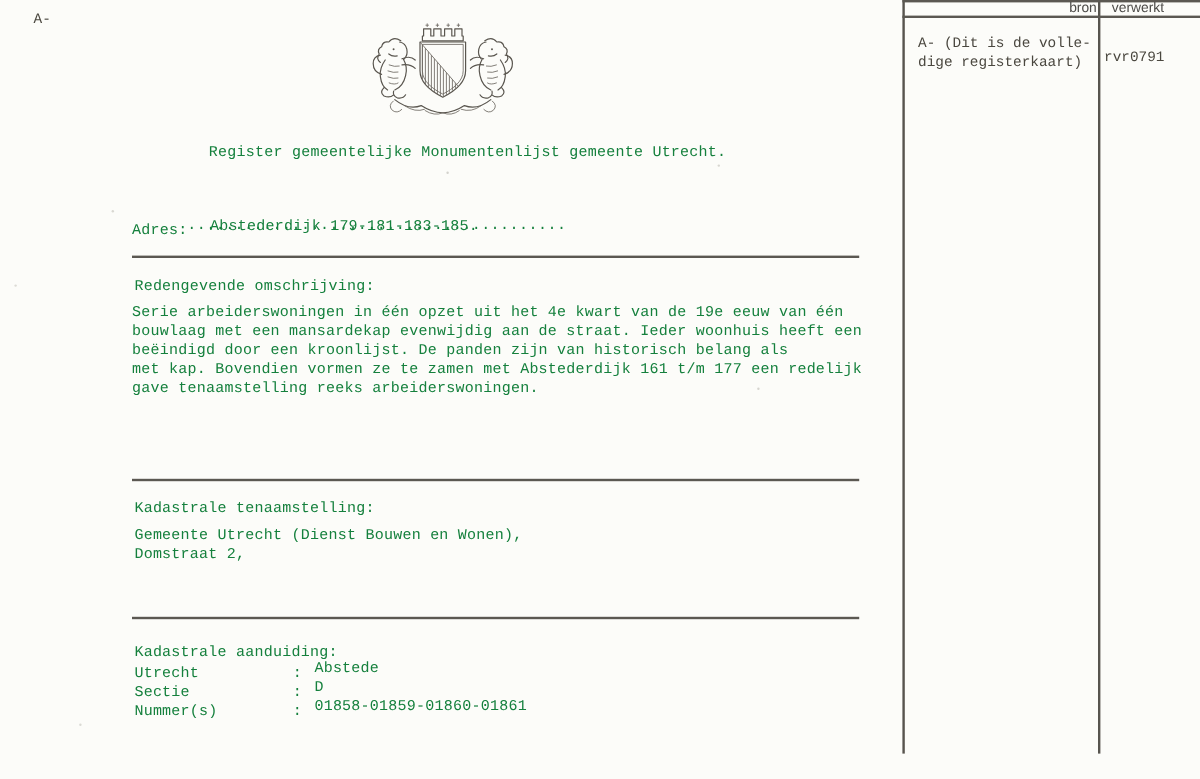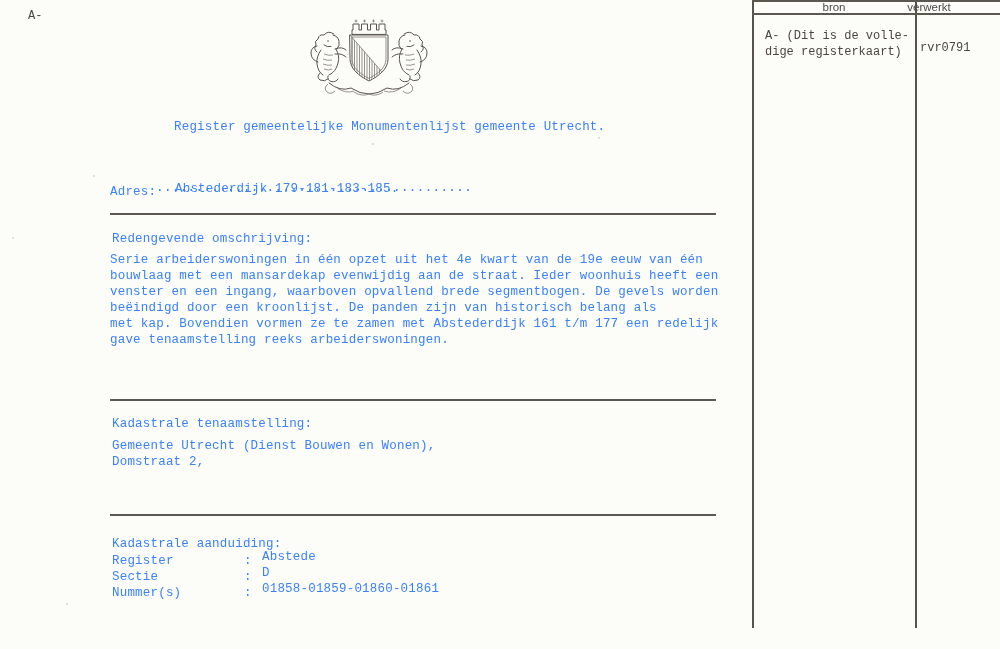--- a/index.html
+++ b/index.html
@@ -5,31 +5,31 @@
   html,body{margin:0;padding:0;background:#e8e8e6;}
   .page{
     position:relative;width:1000px;height:649px;margin:0 auto;
     background:#fcfcf9;overflow:hidden;
     font-family:"Liberation Mono","DejaVu Sans Mono",monospace;
     color:#45423c;
   }
   .mono{
     position:absolute;white-space:pre;
     font:12.5px/16px "Liberation Mono","DejaVu Sans Mono",monospace;
-    letter-spacing:.2px;color:#3b82f6;
+    letter-spacing:.2px;color:#15803d;
   }
   .mono-sm{
     position:absolute;white-space:pre;
     font:12px/16px "Liberation Mono","DejaVu Sans Mono",monospace;
     color:#4a473f;
   }
   .sans{
     position:absolute;
     font:11.5px/13px "Liberation Sans","DejaVu Sans",sans-serif;
-    color:#4c4b48;text-align:center;
+    color:#4c4b48;text-align:right;
   }
   .hrule{position:absolute;height:2px;background:#5b5852;}
   .vrule{position:absolute;width:2px;background:#57544e;}
   .speck{position:absolute;width:2px;height:2px;background:#d9d8d2;border-radius:50%;
     box-shadow:279px -32px 0 #d3d2cc, 505px -38px 0 #d8d7d1, -81px 62px 0 #dcdbd5,
                538px 148px 0 #d6d5cf, -27px 428px 0 #dadad4, -124px 412px 0 #d8d7d1;}
   svg .ln{fill:none;stroke:#5a564f;stroke-width:1;stroke-linecap:round;stroke-linejoin:round;}
   svg .thin{fill:none;stroke:#6b675f;stroke-width:.7;}
 </style>
 </head>
@@ -88,39 +88,38 @@
   <div class="mono" style="left:110px;top:184px">Adres:</div>
   <div class="mono" style="left:175px;top:181px">Abstederdijk 179-181-183-185.</div>
   <div class="mono" style="left:156px;top:180px;letter-spacing:.4px">........................................</div>
 
   <div class="hrule" style="left:110px;top:213px;width:606px"></div>
 
   <div class="mono" style="left:112px;top:231px">Redengevende omschrijving:</div>
   <div style="position:absolute;left:110px;top:252px">
     <div class="mono" style="position:static">Serie arbeiderswoningen in één opzet uit het 4e kwart van de 19e eeuw van één</div>
     <div class="mono" style="position:static">bouwlaag met een mansardekap evenwijdig aan de straat. Ieder woonhuis heeft een</div>
-    <div class="mono" style="position:static">venster en een ingang, waarboven opvallend brede segmentbogen. De gevels worden</div>
     <div class="mono" style="position:static">beëindigd door een kroonlijst. De panden zijn van historisch belang als</div>
     <div class="mono" style="position:static">met kap. Bovendien vormen ze te zamen met Abstederdijk 161 t/m 177 een redelijk</div>
     <div class="mono" style="position:static">gave tenaamstelling reeks arbeiderswoningen.</div>
   </div>
 
   <div class="hrule" style="left:110px;top:399px;width:606px"></div>
 
   <div class="mono" style="left:112px;top:416px">Kadastrale tenaamstelling:</div>
   <div style="position:absolute;left:112px;top:438px">
     <div class="mono" style="position:static">Gemeente Utrecht (Dienst Bouwen en Wonen),</div>
     <div class="mono" style="position:static">Domstraat 2,</div>
   </div>
 
   <div class="hrule" style="left:110px;top:514px;width:606px"></div>
 
   <div class="mono" style="left:112px;top:536px">Kadastrale aanduiding:</div>
 
-  <div class="mono" style="left:112px;top:553px">Register</div>
+  <div class="mono" style="left:112px;top:553px">Utrecht</div>
   <div class="mono" style="left:244px;top:553px">:</div>
   <div class="mono" style="left:262px;top:549px">Abstede</div>
 
   <div class="mono" style="left:112px;top:569px">Sectie</div>
   <div class="mono" style="left:244px;top:569px">:</div>
   <div class="mono" style="left:262px;top:565px">D</div>
 
   <div class="mono" style="left:112px;top:585px">Nummer(s)</div>
   <div class="mono" style="left:244px;top:585px">:</div>
   <div class="mono" style="left:262px;top:581px">01858-01859-01860-01861</div>

